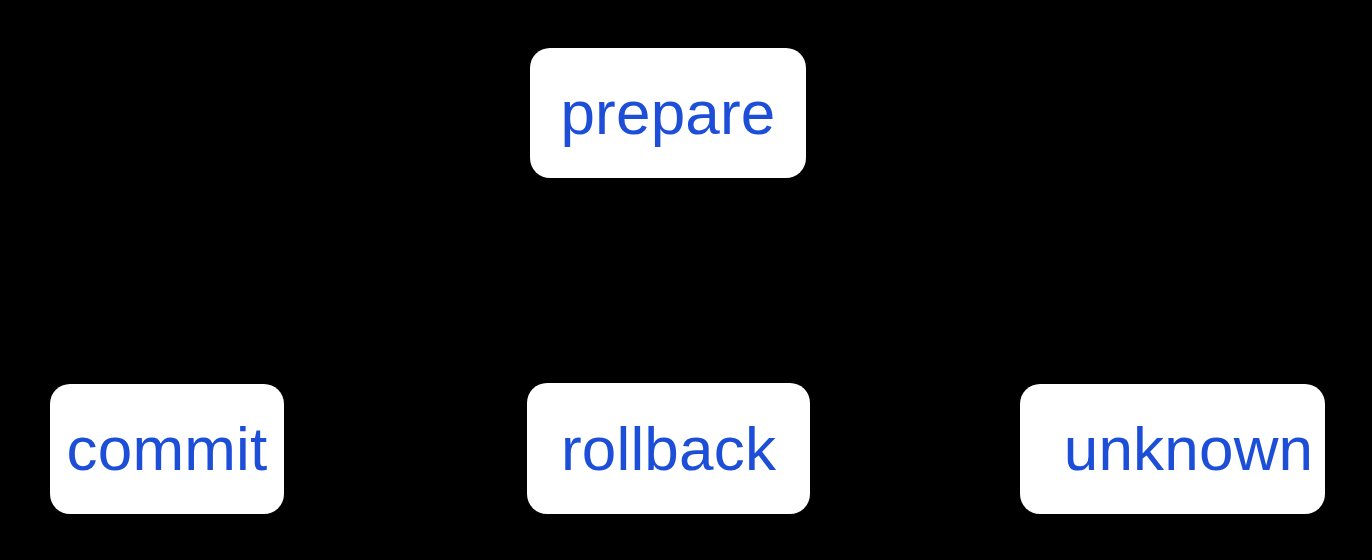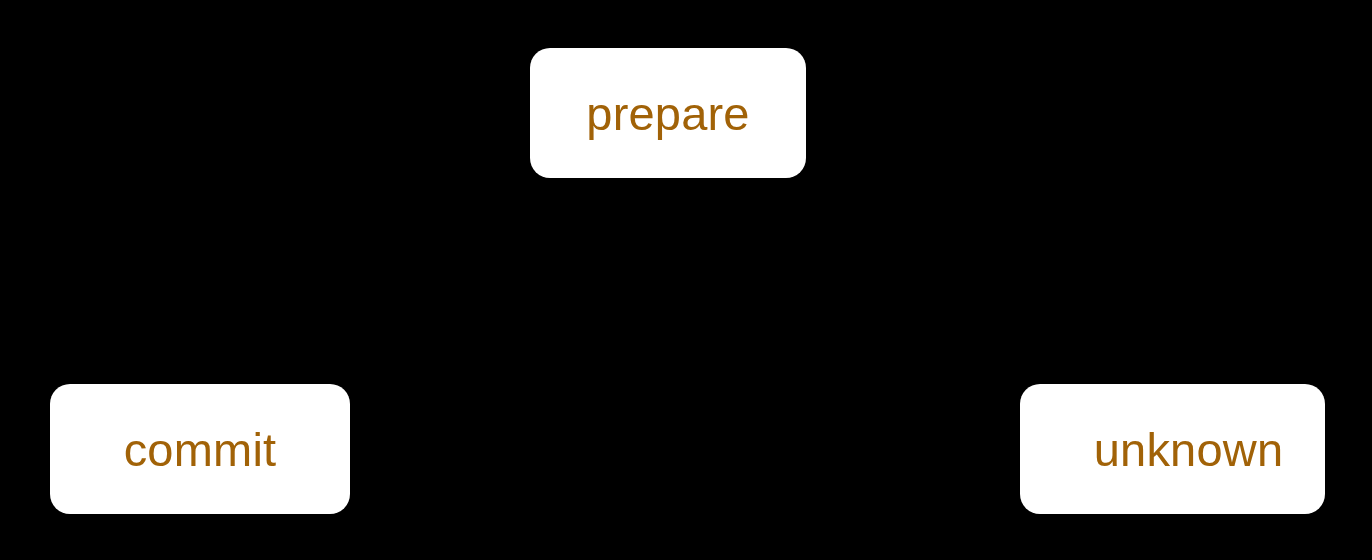--- a/index.html
+++ b/index.html
@@ -19,32 +19,32 @@
   .node {
     position: absolute;
     box-sizing: border-box;
     background: #ffffff;
     border-radius: 20px;
     display: flex;
     align-items: center;
     justify-content: center;
   }
   .node-label {
-    color: #a16207;
+    color: #1d4ed8;
     font-family: "Liberation Sans", sans-serif;
-    font-size: 47px;
+    font-size: 62px;
     font-weight: 400;
     line-height: 1;
     letter-spacing: 0.2px;
     white-space: nowrap;
     user-select: none;
   }
   
   #node-prepare  { left: 530px;  top: 48px;  width: 276px; height: 130px; }
-  #node-commit   { left: 50px;   top: 384px; width: 300px; height: 130px; }
+  #node-commit   { left: 50px;   top: 384px; width: 234px; height: 130px; }
   #node-rollback { left: 527px;  top: 383px; width: 283px; height: 131px; }
   #node-unknown  { left: 1020px; top: 384px; width: 305px; height: 130px; padding-left: 32px; }
 
   
   .edge-layer {
     position: absolute;
     left: 0;
     top: 0;
     width: 1372px;
     height: 560px;
@@ -68,18 +68,21 @@
   </svg>
 
   <div class="node" id="node-prepare">
     <span class="node-label">prepare</span>
   </div>
 
   <div class="node" id="node-commit">
     <span class="node-label">commit</span>
   </div>
 
+  <div class="node" id="node-rollback">
+    <span class="node-label">rollback</span>
+  </div>
 
   <div class="node" id="node-unknown">
     <span class="node-label">unknown</span>
   </div>
 
 </div>
 
 </body></html>

